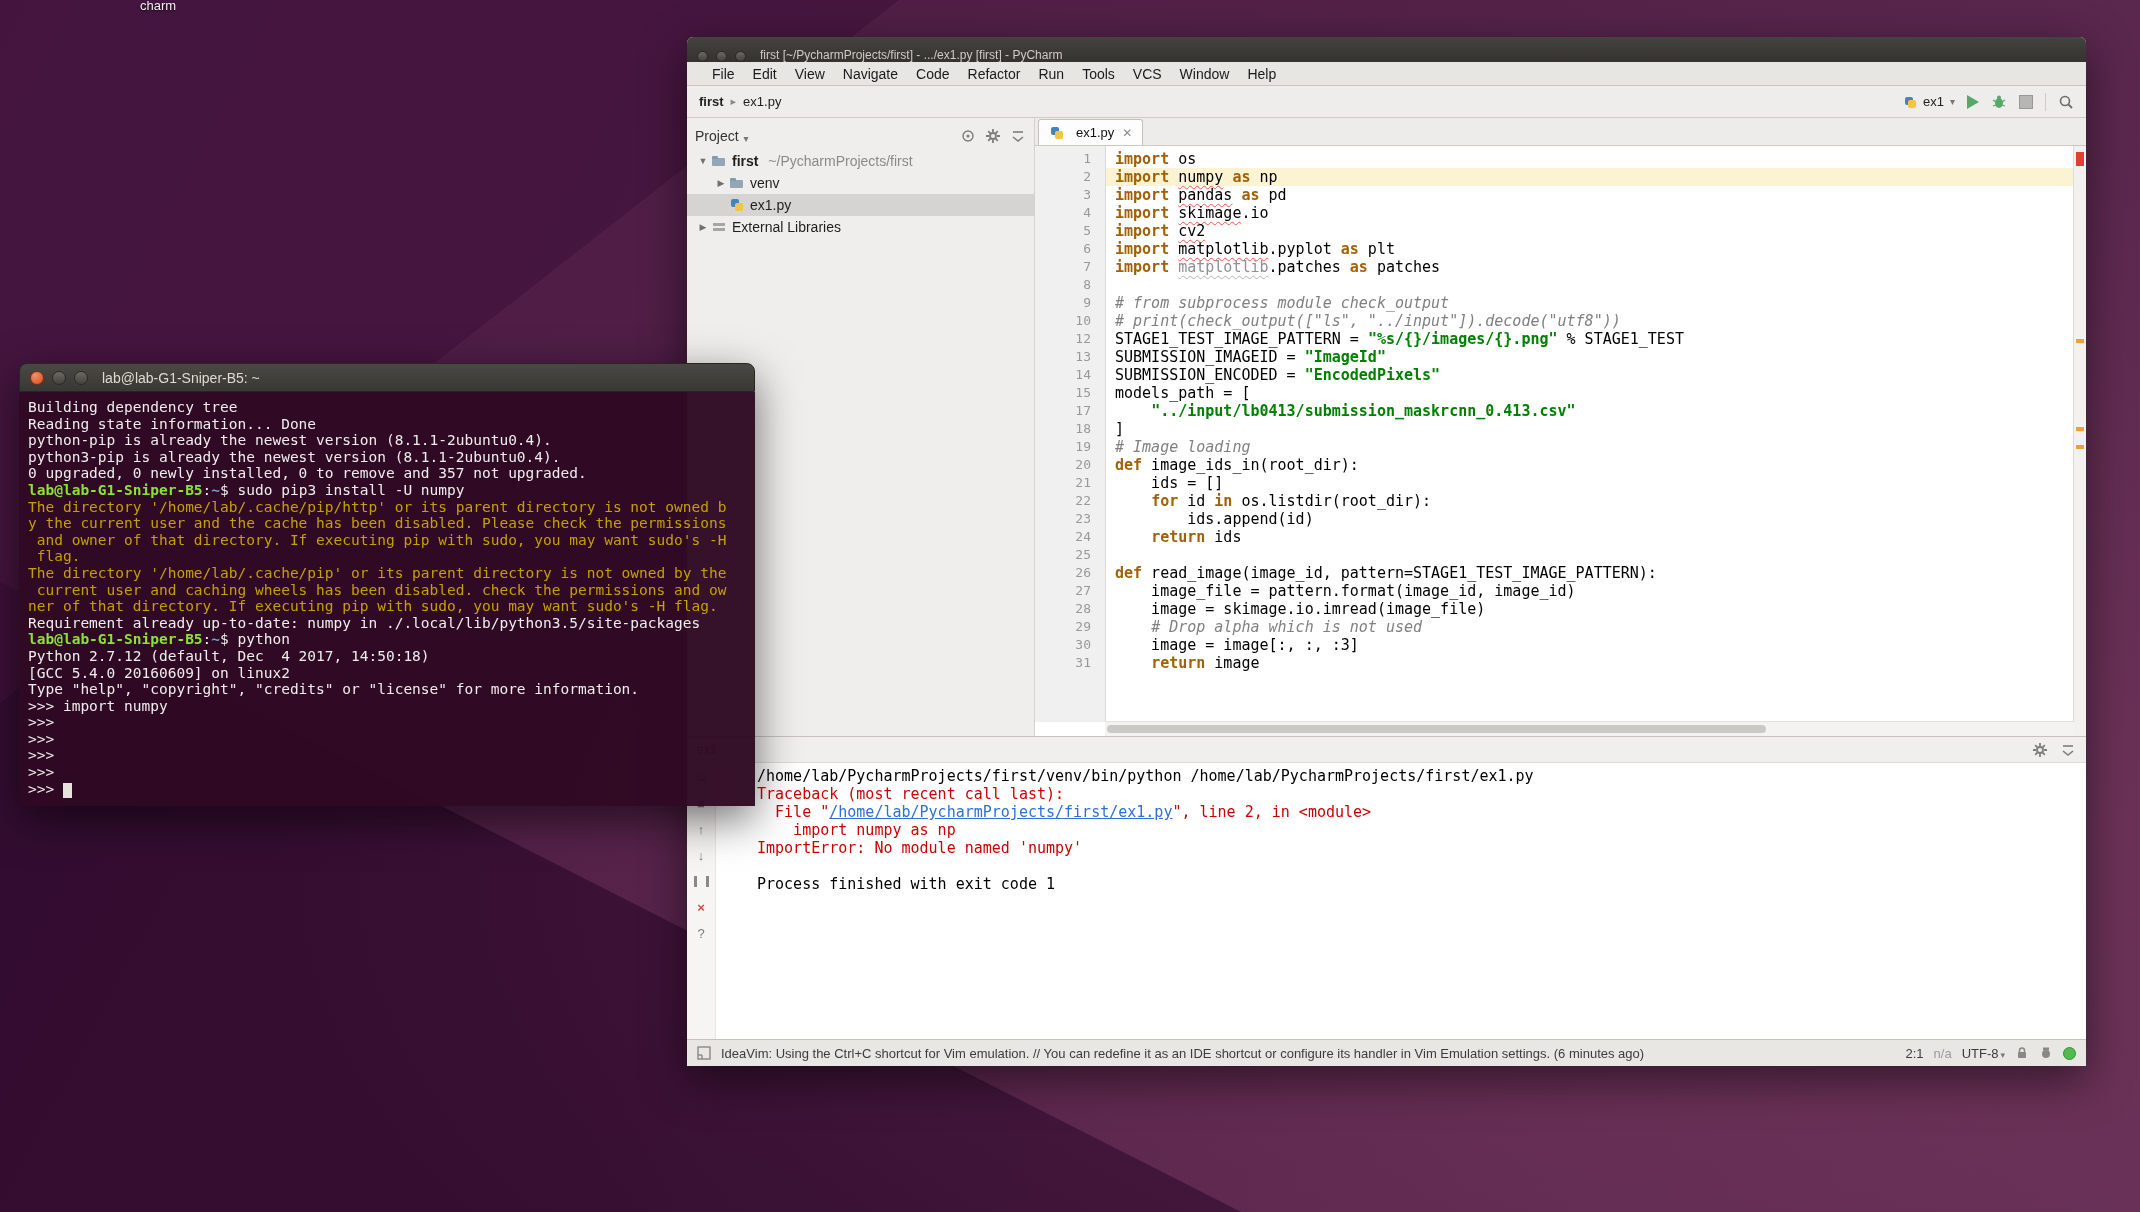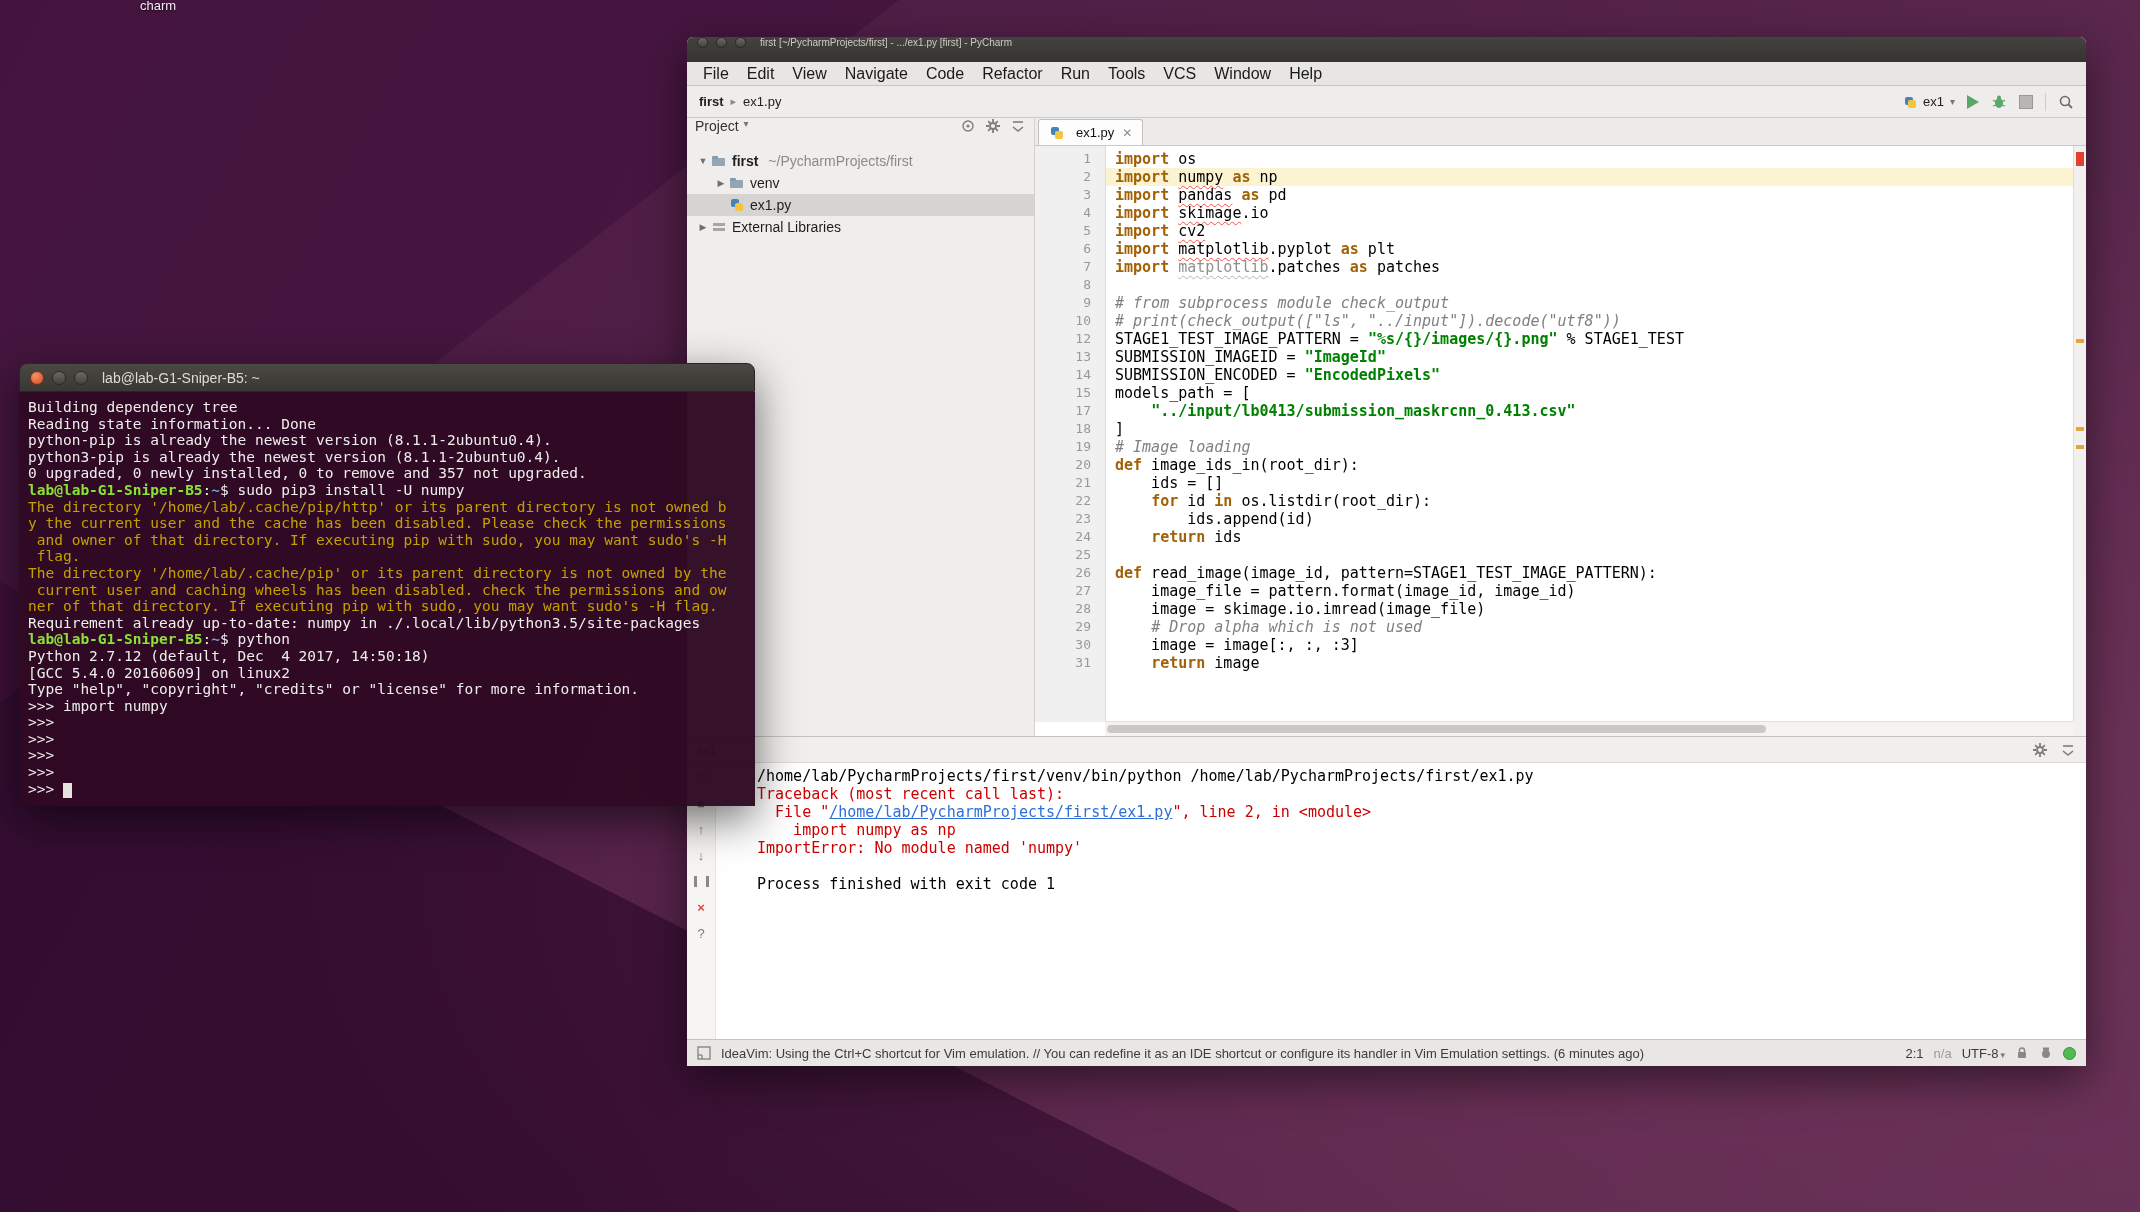--- a/index.html
+++ b/index.html
@@ -21,41 +21,41 @@
   .wbtn.plain{background:linear-gradient(#6b6962,#44423d);border:1px solid #2a2925}
   .t-title{margin-left:14px;white-space:nowrap}
   .t-body{position:absolute;top:29px;left:0;right:0;bottom:0;background:rgba(47,9,35,.97);padding:7px 9px;box-sizing:border-box;font-family:"DejaVu Sans Mono",monospace;font-size:14.5px;line-height:16.6px;color:#eeeeec;overflow:hidden}
   .tline{white-space:pre}
   .tp{color:#eeeeec}.tw{color:#c4a000}
   .tu{color:#8ae234;font-weight:bold}.td{color:#729fcf;font-weight:bold}
   .cursor{display:inline-block;width:9px;height:15px;background:#e6e3df;vertical-align:-2px}
 
   
   #pycharm{position:absolute;left:687px;top:37px;width:1399px;height:1029px;z-index:20;border-radius:6px 6px 0 0;box-shadow:0 14px 44px rgba(0,0,0,.5);background:#ececeb;display:flex;flex-direction:column}
-  .p-titlebar{height:25px;flex:0 0 25px;background:linear-gradient(#454340,#343330);border-radius:6px 6px 0 0;display:flex;align-items:flex-start;color:#cfcbc3;font-size:10px}
+  .p-titlebar{height:25px;flex:0 0 25px;background:linear-gradient(#454340,#343330);border-radius:6px 6px 0 0;display:flex;align-items:flex-end;color:#cfcbc3;font-size:12px}
   .p-titlebar .wbtn{width:11px;height:11px}
   .p-title{margin-left:14px;white-space:nowrap}
-  .p-menubar{height:23px;flex:0 0 23px;background:#e8e6e3;border-bottom:1px solid #c9c6c1;display:flex;align-items:center;padding-left:7px;font-size:16px;color:#1a1a1a}
+  .p-menubar{height:23px;flex:0 0 23px;background:#e8e6e3;border-bottom:1px solid #c9c6c1;display:flex;align-items:center;padding-left:16px;font-size:14px;color:#1a1a1a}
   .menu-item{padding:0 9px;cursor:default}
   .p-toolbar{height:31px;flex:0 0 31px;background:#eeedec;border-bottom:1px solid #cfccc7;display:flex;align-items:center;padding:0 12px;font-size:13px;color:#222}
   .crumb-root{font-weight:bold}
   .crumb-sep{color:#8b8b8b;margin:0 7px;font-size:11px}
   .tb-right{margin-left:auto;display:flex;align-items:center;gap:12px}
   .runcfg{display:flex;align-items:center;gap:6px}
   .runcfg .chev{color:#777;font-size:10px}
   .play{width:0;height:0;border-left:12px solid #59a869;border-top:7px solid transparent;border-bottom:7px solid transparent}
   .stopbtn{width:12px;height:12px;background:#b8b6b2;border:1px solid #9a9894}
   .tb-sep{width:1px;height:18px;background:#cfccc7}
   .icon16{width:16px;height:16px;display:inline-block}
   .icon14{width:14px;height:14px;display:inline-block}
 
   .p-split{flex:1;display:flex;min-height:0}
   
   .p-project{width:348px;flex:0 0 348px;background:#efeeec;border-right:1px solid #d5d2ce;display:flex;flex-direction:column;box-sizing:border-box}
-  .pp-header{height:26px;display:flex;align-items:flex-start;padding:0 8px;font-size:14px;color:#333}
+  .pp-header{height:26px;display:flex;align-items:flex-end;padding:0 8px;font-size:14px;color:#333}
   .pp-header .chev{color:#777;font-size:10px;margin-left:5px}
   .pp-icons{margin-left:auto;display:flex;align-items:center;gap:9px}
   .tree{padding-top:6px;font-size:14px;color:#1e1e1e}
   .tree-row{height:22px;display:flex;align-items:center;white-space:pre}
   .tree-row.selected{background:#d5d4d2}
   .arrow{width:16px;text-align:center;color:#6f6f6f;font-size:9px}
   .tlabel.bold{font-weight:bold}
   .suffix{color:#8a8a8a;margin-left:6px;font-size:14px}
   .ticon{width:16px;height:16px;margin-right:5px;position:relative;display:inline-block;flex:0 0 16px}
   .ticon.folder::before{content:"";position:absolute;left:1px;top:5px;width:13px;height:8px;background:#93a6b8;border-radius:1px}

